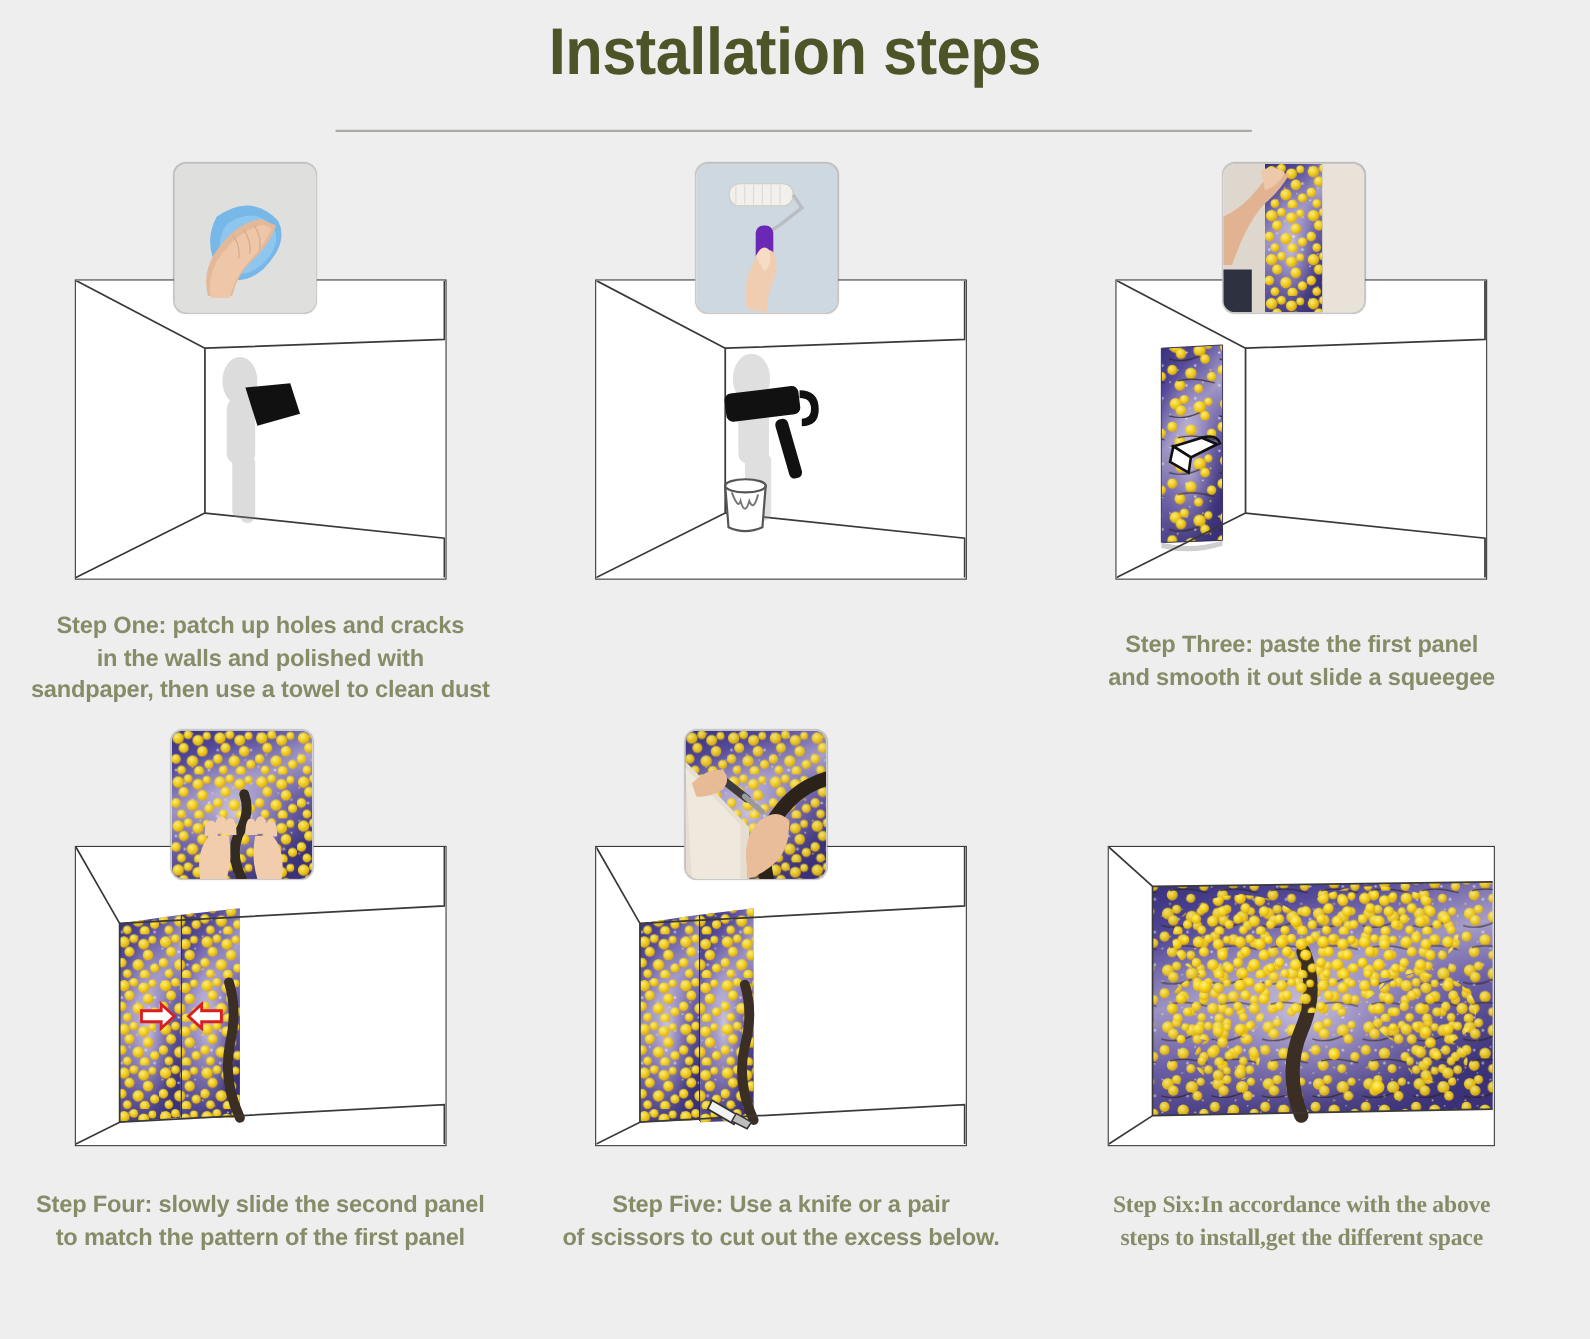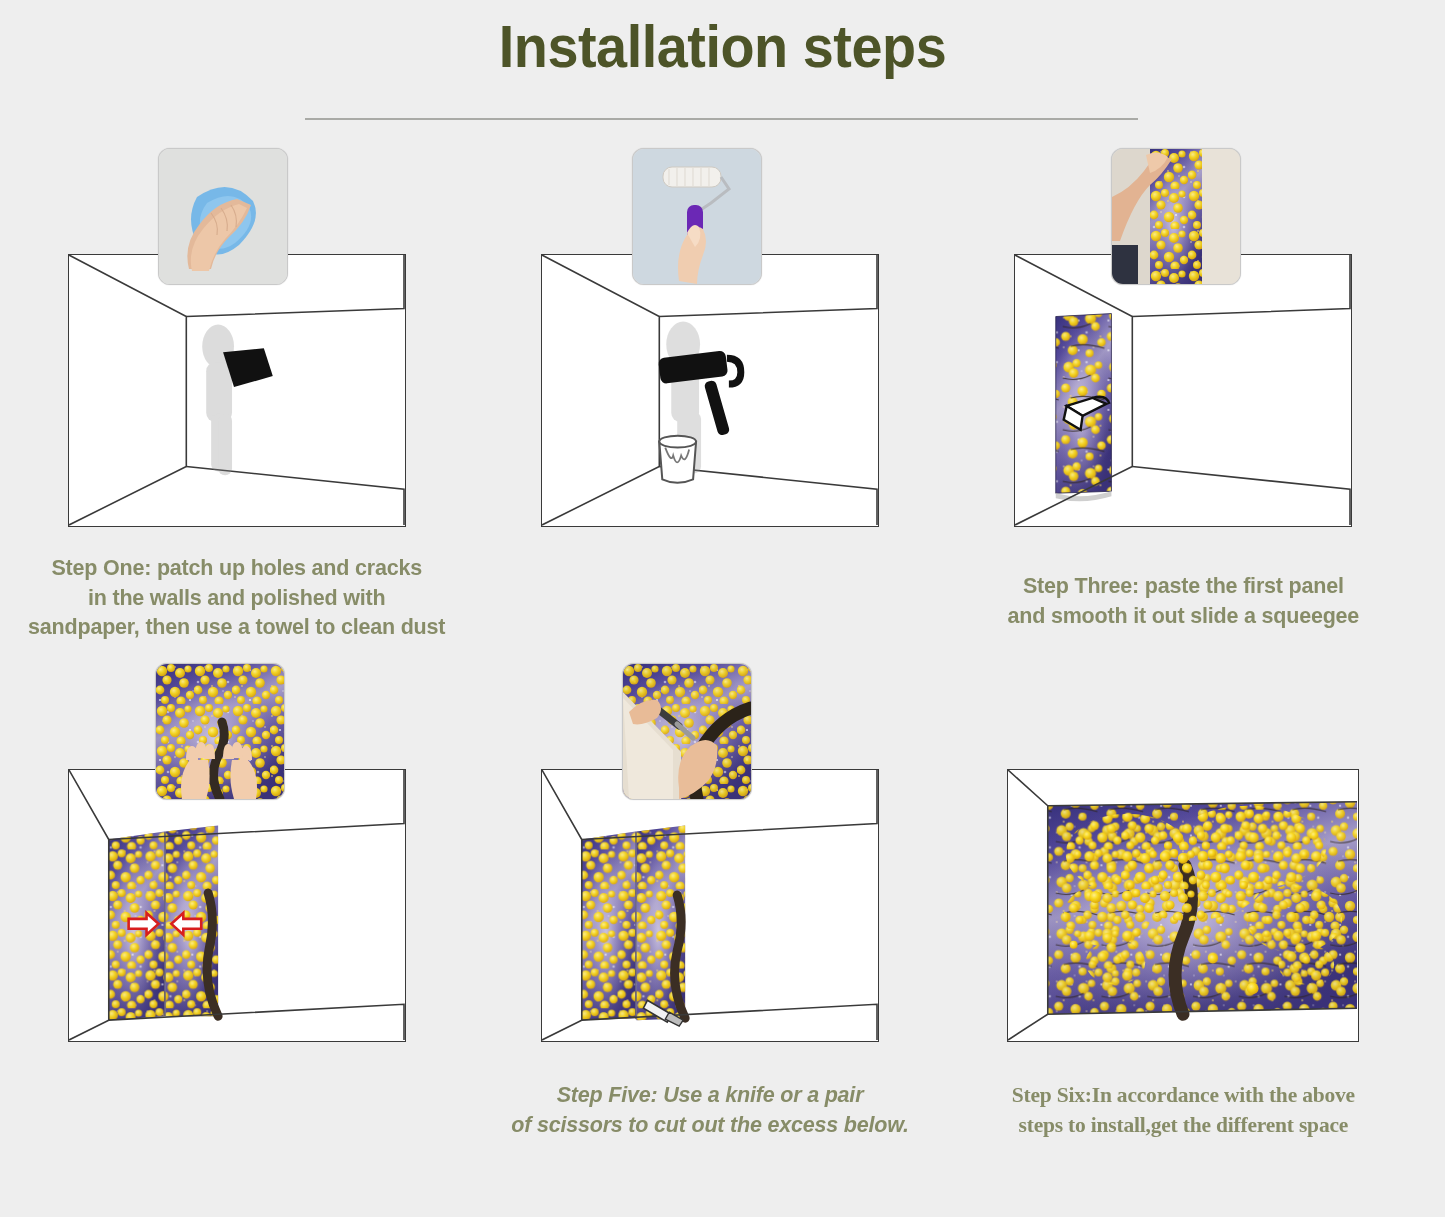--- a/index.html
+++ b/index.html
@@ -367,20 +367,22 @@
             <path d="M39 94 Q39 78 45 78 Q51 78 51 94 Z"></path>
             <path d="M48 95 Q48 80 54 80 Q59 80 59 95 Z"></path>
             <path d="M100 135 Q104 110 92 96 L76 96 Q72 116 78 135 Z"></path>
             <path d="M96 96 Q96 82 90 82 Q84 82 84 96 Z"></path>
             <path d="M87 94 Q87 78 81 78 Q75 78 75 94 Z"></path>
             <path d="M78 95 Q78 80 72 80 Q67 80 67 95 Z"></path>
           </g>
         </svg>
       </div>
     </div>
+    <div class="caption cap-bot" style="margin-top:10px;">Step Four: slowly slide the second panel
+to match the pattern of the first panel</div>
   </div>
 
   <div class="step-cell">
     <div class="step-figure">
 
       <div class="room">
         <svg class="room-lines" viewBox="0 0 338 273" preserveAspectRatio="none">
           <g>
             <polygon points="40,70 94,62 94,250 40,252" fill="url(#wpBg)"></polygon>
             <polygon points="40,70 94,62 94,250 40,252" fill="url(#wpGlow)"></polygon>
@@ -419,21 +421,21 @@
           <path d="M128 44 Q96 54 78 86 Q68 110 74 135" fill="none" stroke="#2b2319" stroke-width="13" stroke-linecap="round"></path>
 
           <path d="M28 40 L56 62" stroke="#3c3c3c" stroke-width="7" stroke-linecap="round"></path>
           <path d="M54 60 L70 74" stroke="#9a9a9a" stroke-width="5" stroke-linecap="round"></path>
 
           <path d="M6 48 Q20 34 34 36 Q42 44 34 54 Q20 62 10 60 Z" fill="#e8bb97"></path>
           <path d="M56 124 Q52 96 68 82 Q84 70 94 82 Q96 104 84 118 Q70 132 56 135 Z" fill="#e9bd99"></path>
         </svg>
       </div>
     </div>
-    <div class="caption cap-bot" style="margin-top:10px;font-style:italic;">Step Five: Use a knife or a pair
+    <div class="caption cap-bot" style="margin-top:10px;">Step Five: Use a knife or a pair
 of scissors to cut out the excess below.</div>
   </div>
 
   <div class="step-cell">
     <div class="step-figure">
 
       <div class="room room-wide" style="top:106px;">
         <svg class="room-lines" viewBox="0 0 352 273" preserveAspectRatio="none">
 
           <g>

